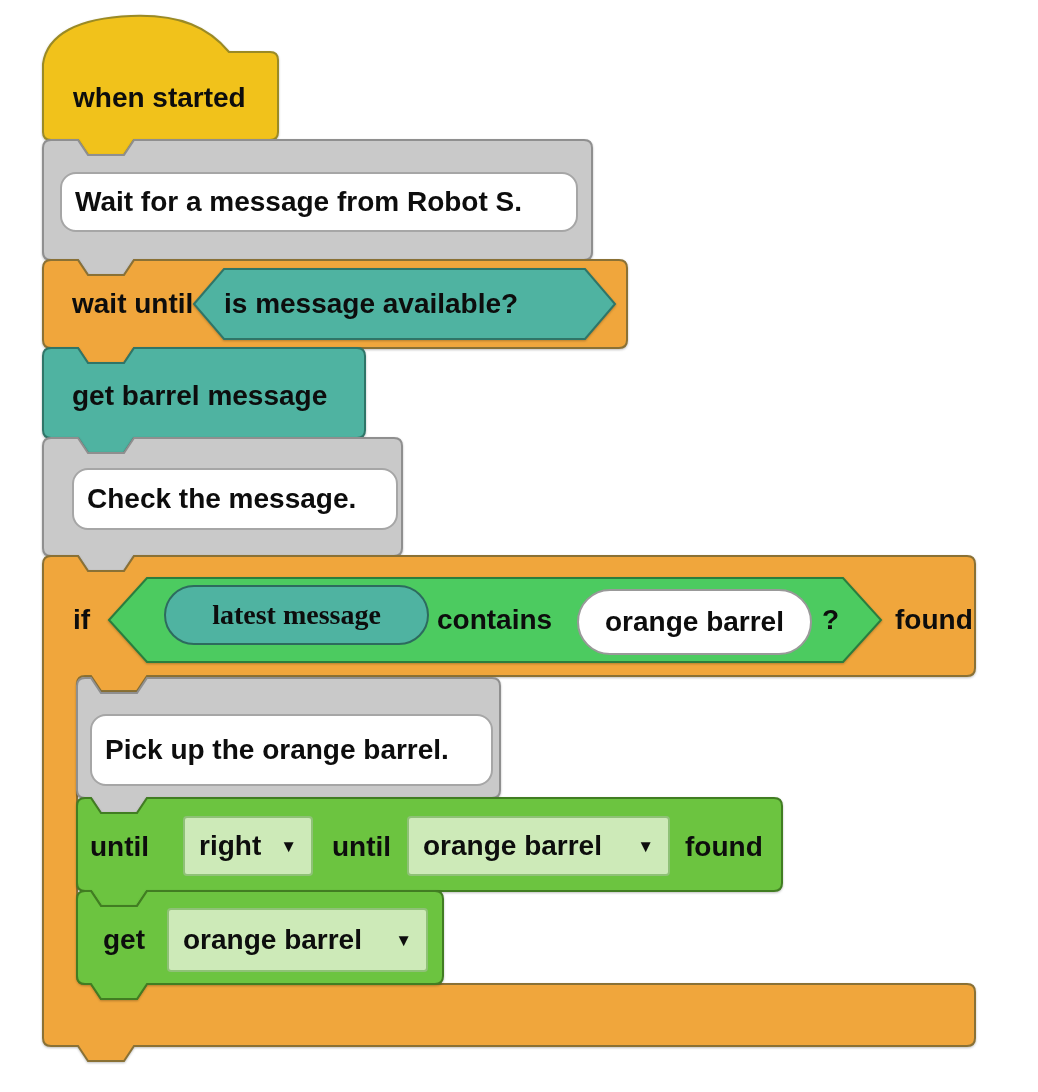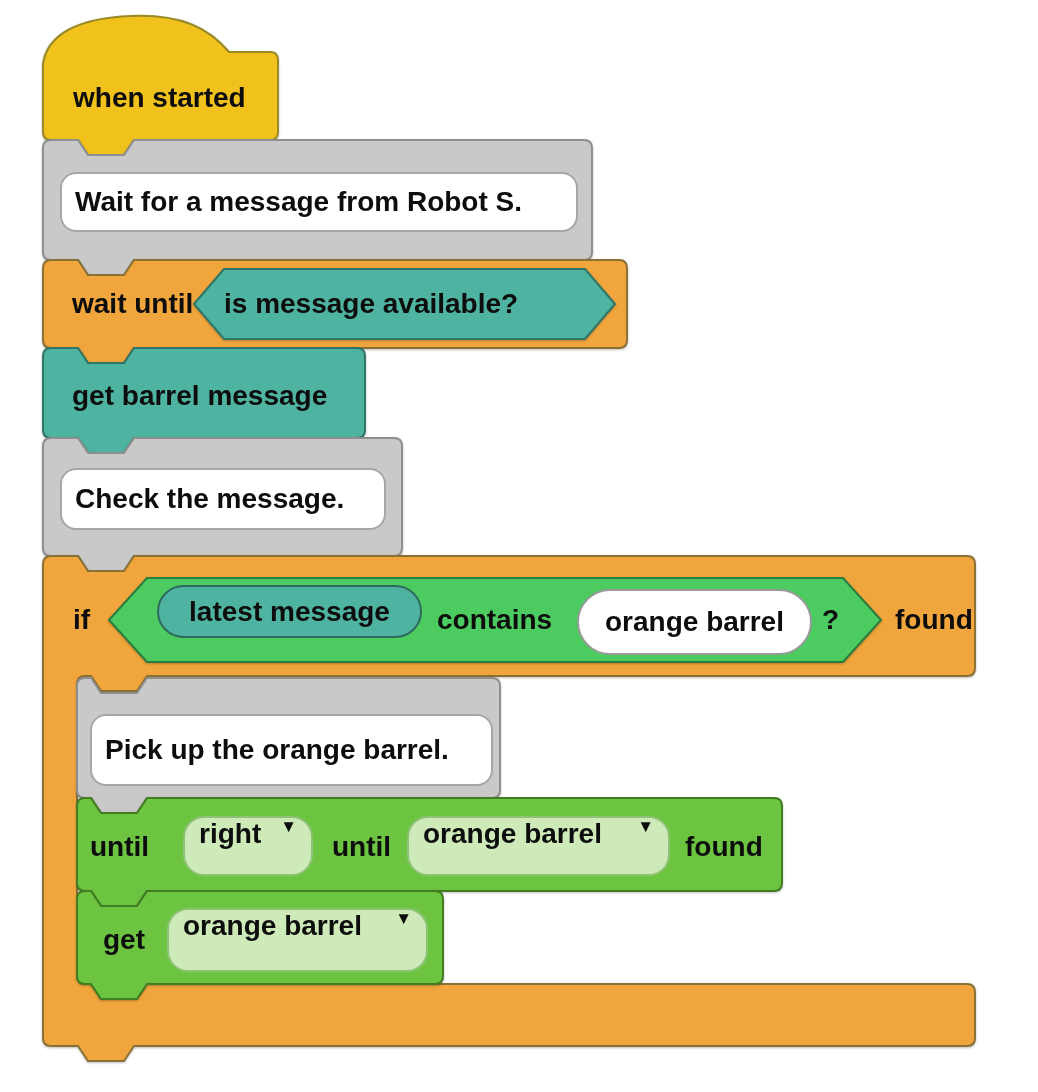--- a/index.html
+++ b/index.html
@@ -29,22 +29,22 @@
     position:absolute; background:#4fb3a1; border:2px solid #2d6b5e; border-radius:36px;
     display:flex; align-items:center; justify-content:center; box-sizing:border-box;
     font-weight:700; font-size:28px; color:#0d0d0d; white-space:nowrap;
   }
   .oval {
     position:absolute; background:#ffffff; border:2px solid #999999; border-radius:33px;
     display:flex; align-items:center; justify-content:center; box-sizing:border-box;
     font-weight:700; font-size:28px; color:#0d0d0d; white-space:nowrap;
   }
   .dropdown {
-    position:absolute; background:#cdeab8; border:2px solid #8fc177; border-radius:21px;
-    display:flex; justify-content:space-between; box-sizing:border-box;
+    position:absolute; background:#cdeab8; border:2px solid #8fc177; border-radius:4px;
+    display:flex; align-items:center; justify-content:space-between; box-sizing:border-box;
     padding:0 14px; font-weight:700; font-size:28px; color:#0d0d0d; white-space:nowrap;
   }
   .dropdown .arrow { font-size:17px; margin-left:10px; line-height:1; }
 </style>
 </head>
 <body>
 
 <div id="workspace">
 
   <svg class="block" style="left:43px; top:12px;" width="235" height="150">
@@ -95,27 +95,27 @@
 
   <div class="field-box" style="left:60px; top:172px; width:518px; height:60px;">
     <span>Wait for a message from Robot S.</span>
   </div>
 
   <div class="lbl" style="left:72px; top:286px;">wait until</div>
   <div class="lbl" style="left:224px; top:286px;">is message available?</div>
 
   <div class="lbl" style="left:72px; top:378px;">get barrel message</div>
 
-  <div class="field-box" style="left:60px; top:468px; width:326px; height:62px;">
+  <div class="field-box" style="left:72px; top:468px; width:326px; height:62px;">
     <span>Check the message.</span>
   </div>
 
   <div class="lbl" style="left:73px; top:602px;">if</div>
 
-  <div class="pill" style="left:157px; top:585px; width:265px; height:53px;">
+  <div class="pill" style="left:164px; top:585px; width:265px; height:60px;font-family:Liberation Serif, serif;">
     <span>latest message</span>
   </div>
 
   <div class="lbl" style="left:437px; top:602px;">contains</div>
 
   <div class="oval" style="left:577px; top:589px; width:235px; height:66px;">
     <span>orange barrel</span>
   </div>
 
   <div class="lbl" style="left:822px; top:602px;">?</div>

